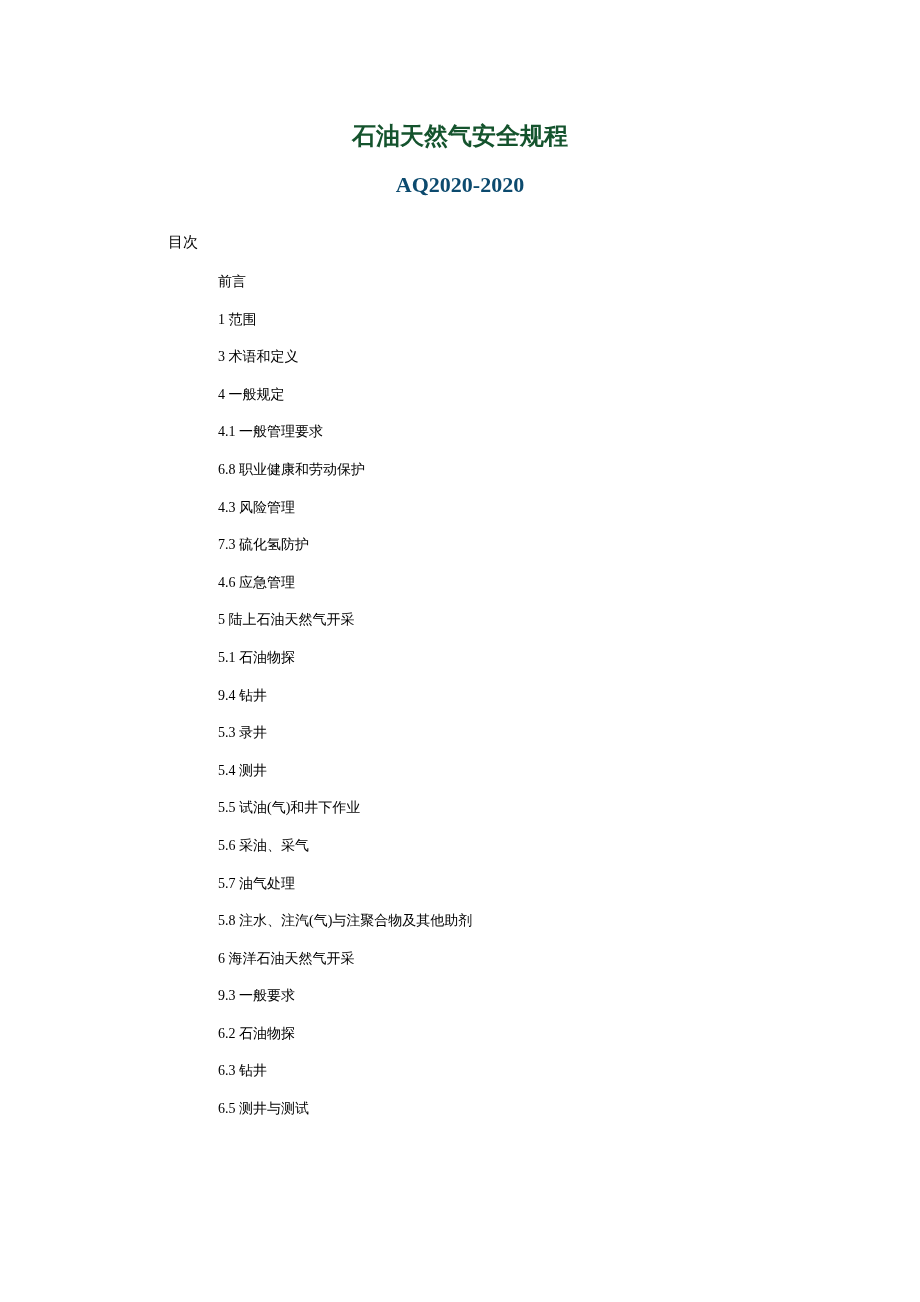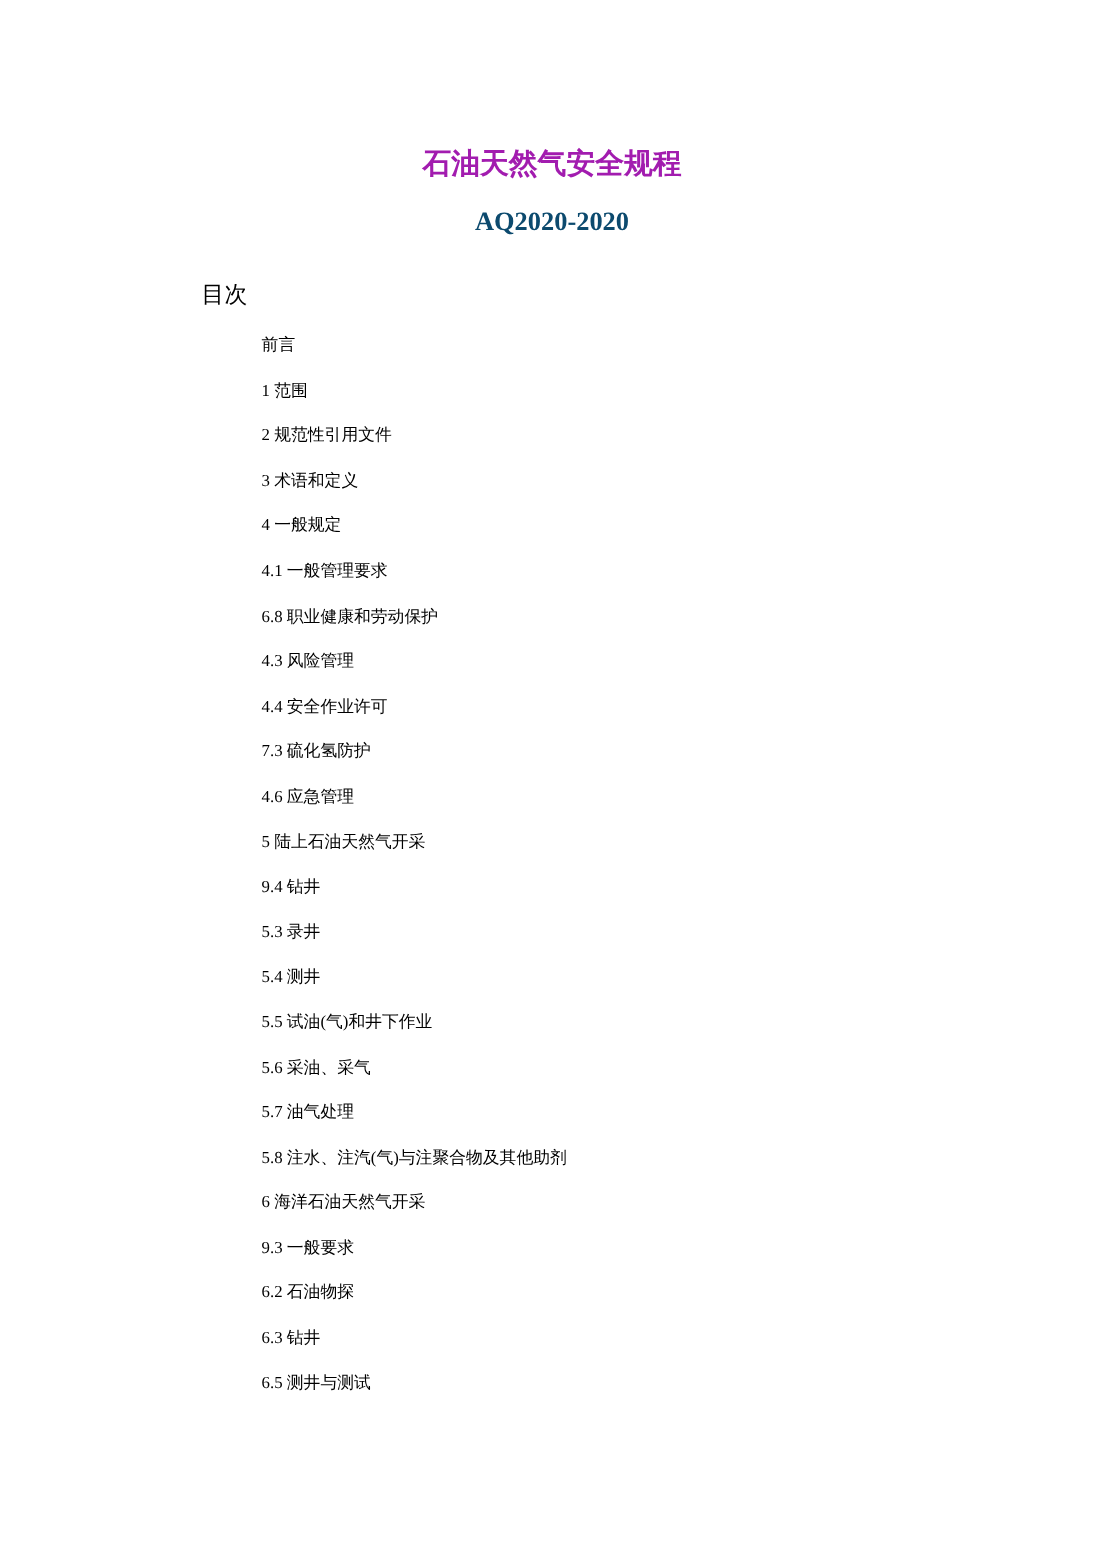--- a/index.html
+++ b/index.html
@@ -9,36 +9,36 @@
     }
     body {
       width: 920px;
       height: 1302px;
       background: #ffffff;
       font-family: "SimSun", "宋体", serif;
       padding: 120px 90px 60px 90px;
     }
     .title-main {
       text-align: center;
-      color: #a21caf;
+      color: #14532d;
       font-size: 24px;
       font-weight: bold;
       font-family: "SimHei", "黑体", sans-serif;
       margin-bottom: 20px;
     }
     .title-sub {
       text-align: center;
       color: #0c4a6e;
       font-size: 22px;
       font-weight: bold;
       font-family: "Times New Roman", serif;
       margin-bottom: 35px;
     }
     .toc-label {
-      font-size: 19px;
+      font-size: 15px;
       color: #000;
       margin-left: 78px;
       margin-bottom: 20px;
     }
     .toc-list {
       list-style: none;
       margin-left: 128px;
     }
     .toc-list li {
       font-size: 14px;
@@ -52,30 +52,29 @@
 <body>
 
 <h1 class="title-main">石油天然气安全规程</h1>
 <h2 class="title-sub">AQ2020-2020</h2>
 
 <div class="toc-label">目次</div>
 
 <ul class="toc-list">
   <li>前言</li>
   <li>1  范围</li>
-  <li>2  规范性引用文件</li>
   <li>3  术语和定义</li>
   <li>4  一般规定</li>
   <li>4.1  一般管理要求</li>
   <li>6.8  职业健康和劳动保护</li>
   <li>4.3  风险管理</li>
-  <li>4.4  安全作业许可</li>
   <li>7.3  硫化氢防护</li>
   <li>4.6  应急管理</li>
   <li>5  陆上石油天然气开采</li>
+  <li>5.1  石油物探</li>
   <li>9.4  钻井</li>
   <li>5.3  录井</li>
   <li>5.4  测井</li>
   <li>5.5  试油(气)和井下作业</li>
   <li>5.6  采油、采气</li>
   <li>5.7  油气处理</li>
   <li>5.8 注水、注汽(气)与注聚合物及其他助剂</li>
   <li>6  海洋石油天然气开采</li>
   <li>9.3  一般要求</li>
   <li>6.2  石油物探</li>

